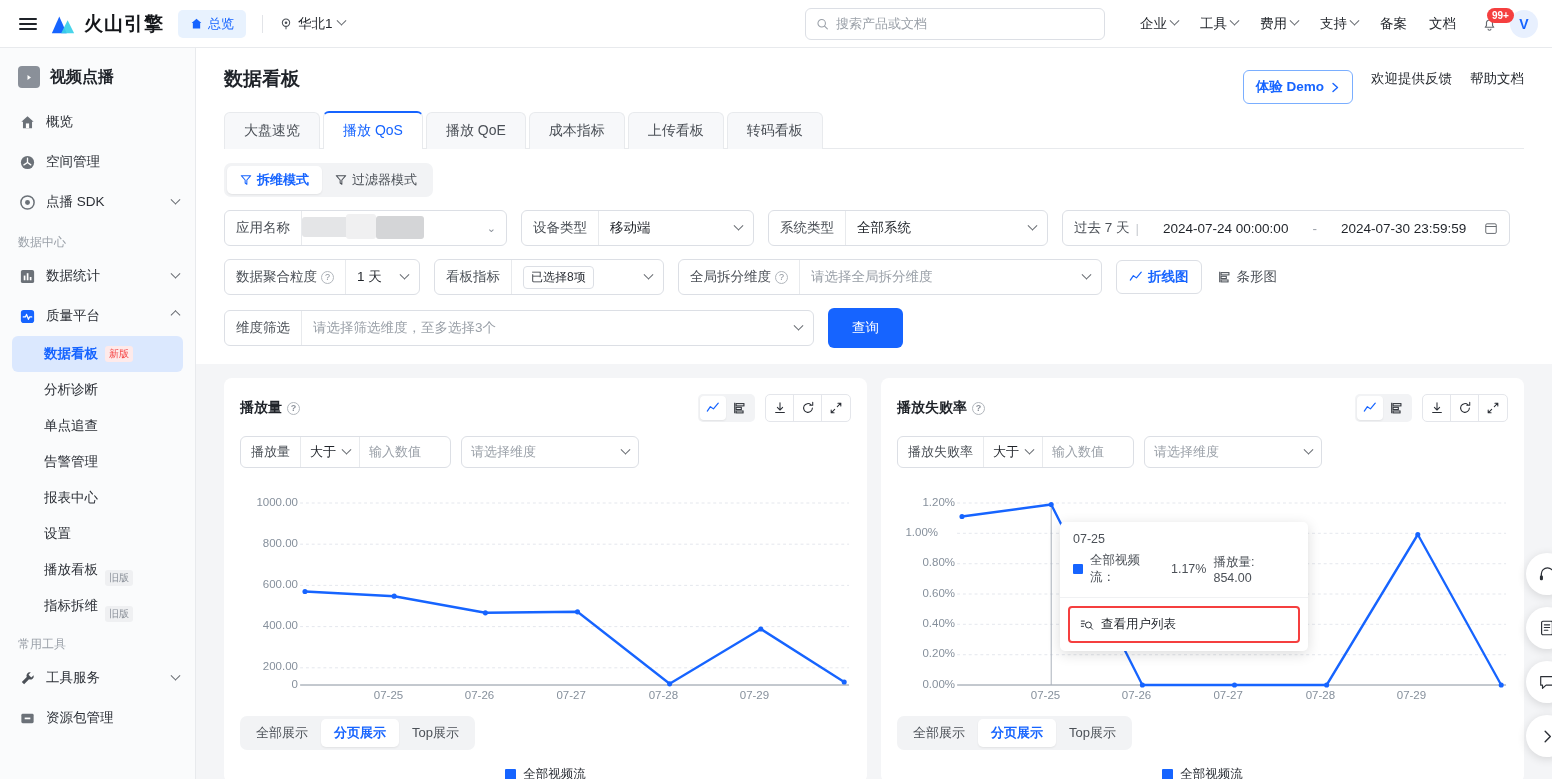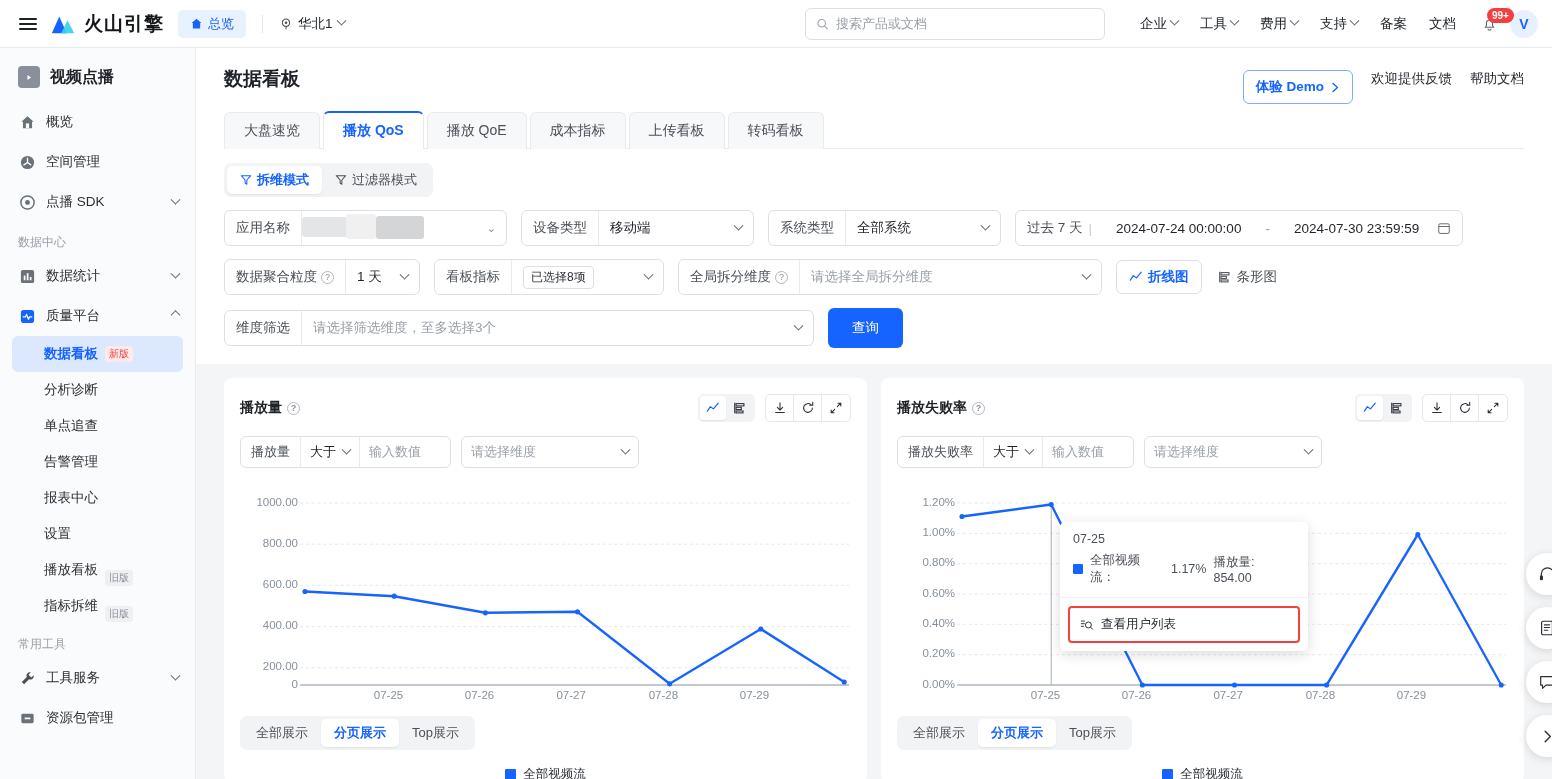--- a/index.html
+++ b/index.html
@@ -91,21 +91,21 @@
     padding:7px 12px; display:flex; align-items:center; gap:7px; cursor:pointer; background:#fff;
   }
   .head-link { font-size:13.5px; color:#1f2329; cursor:pointer; }
 
   .tabs { display:flex; align-items:flex-end; margin-top:18px; border-bottom:1px solid #e8eaed; padding-left:0;}
   .tab {
     font-size:14px; color:#4b5057; padding:9px 19px; cursor:pointer;
     background:#f7f8fa; border:1px solid #e8eaed; border-bottom:none;
     border-radius:6px 6px 0 0; margin-right:3px; position:relative; top:1px;
   }
-  .tab.active { background:#fff; color:#1664ff; font-weight:bold; border-top:2px solid #1664ff; }
+  .tab.active { background:#fff; color:#1664ff; font-weight:normal; border-top:2px solid #1664ff; }
 
   .filters { background:#fff; padding:14px 28px 16px 28px; }
   .seg-group { display:inline-flex; background:#f2f3f5; border-radius:7px; padding:3px; }
   .seg { font-size:13px; color:#4b5057; padding:5px 13px; border-radius:5px; cursor:pointer; display:flex; align-items:center; gap:5px;}
   .seg.active { background:#fff; color:#1664ff; font-weight:bold; box-shadow:0 1px 2px rgba(0,0,0,.07); }
 
   .frow { display:flex; gap:14px; margin-top:13px; align-items:center; flex-wrap:nowrap;}
   .fgroup {
     height:36px; border:1px solid #dcdfe5; border-radius:6px; display:flex; align-items:center;
     background:#fff; font-size:13.5px; overflow:hidden;
@@ -437,21 +437,21 @@
 
         <div class="fgroup" style="width:233px">
           <span class="flabel">设备类型</span>
           <span class="fdiv"></span>
           <span class="fval">
             <span>移动端</span>
             <span class="chev"></span>
           </span>
         </div>
 
-        <div class="fgroup" style="width:233px">
+        <div class="fgroup" style="width:280px">
           <span class="flabel">系统类型</span>
           <span class="fdiv"></span>
           <span class="fval">
             <span>全部系统</span>
             <span class="chev"></span>
           </span>
         </div>
 
         <div class="fgroup" style="width:448px">
           <span class="flabel">
@@ -740,21 +740,21 @@
                 <circle cx="159" cy="13.5" r="2.6"></circle>
               <circle cx="253" cy="194" r="2.6"></circle>
                 <circle cx="348" cy="194" r="2.6"></circle>
               <circle cx="443" cy="194" r="2.6"></circle>
                 <circle cx="537" cy="43.5" r="2.6"></circle>
               <circle cx="623" cy="194" r="2.6"></circle>
             </g>
           </svg>
           <div style="position:absolute;left:0;top:0;width:58px;height:194px;font-size:11.5px;color:#86909c;text-align:right;">
             <div style="position:absolute;right:0;top:5px">1.20%</div>
-            <div style="position:absolute;right:0;top:35px">1.00%</div>
+            <div style="position:absolute;right:17px;top:35px">1.00%</div>
             <div style="position:absolute;right:0;top:65px">0.80%</div>
             <div style="position:absolute;right:0;top:96px">0.60%</div>
             <div style="position:absolute;right:0;top:126px">0.40%</div>
             <div style="position:absolute;right:0;top:156px">0.20%</div>
             <div style="position:absolute;right:0;top:187px">0.00%</div>
           </div>
           <div style="position:absolute;left:0;top:198px;width:100%;height:18px;font-size:11.5px;color:#86909c;">
             <div style="position:absolute;left:24.3%;transform:translateX(-50%)">07-25</div>
             <div style="position:absolute;left:39.2%;transform:translateX(-50%)">07-26</div>
             <div style="position:absolute;left:54.2%;transform:translateX(-50%)">07-27</div>

